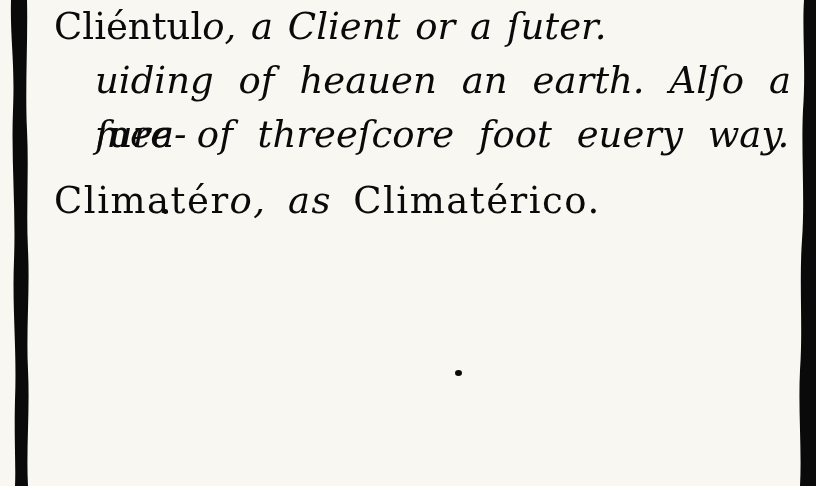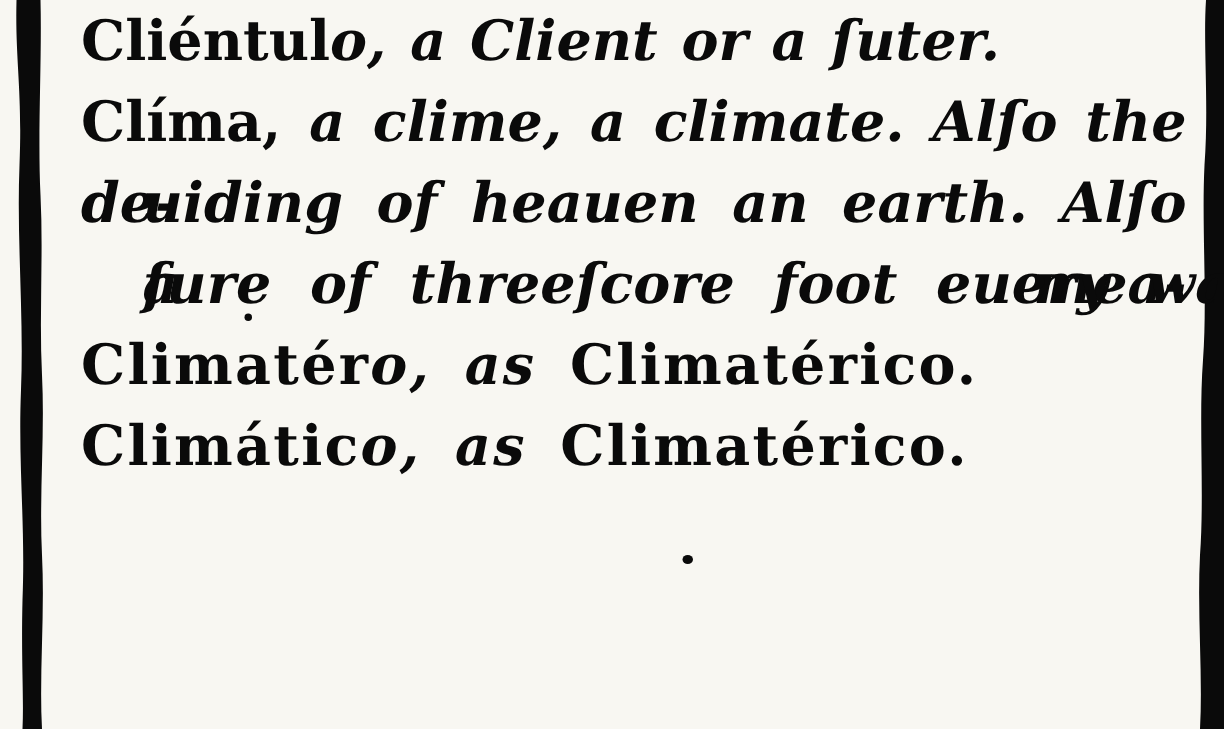--- a/index.html
+++ b/index.html
@@ -6,31 +6,31 @@
   .scan{
     position:relative;width:816px;height:486px;
     background:#f8f7f2;overflow:hidden;
     font-family:"DejaVu Serif", serif;color:#0a0a0a;
   }
   .rule{position:absolute;top:0;}
   .rule-left{left:0;}
   .rule-right{left:786px;}
   .text-col{
     position:absolute;left:54px;top:0;width:737px;
-    font-size:37px;font-weight:bold;line-height:54px;
+    font-size:37px;font-weight:normal;line-height:54px;
     word-spacing:3px;
   }
   .line{height:54px;white-space:nowrap;}
   .just{white-space:normal;text-align:justify;text-align-last:justify;}
   .ind{padding-left:41px;}
   .rm{font-style:normal;}
   .it{font-style:italic;}
   .ws-wide{word-spacing:13px;}
   .sp7{letter-spacing:2px;word-spacing:9px;}
-  .sp8{letter-spacing:1.5px;word-spacing:8px;}
+  .sp8{letter-spacing:1.5px;word-spacing:8px;margin-top:12px;}
   .speck{position:absolute;background:#0a0a0a;border-radius:50%;}
   .s1{left:455px;top:370px;width:7px;height:6px;}
   .s2{left:163px;top:209px;width:5px;height:5px;}
 </style>
 </head>
 <body>
 
 <div class="scan">
 
   <svg class="rule rule-left" width="40" height="486" viewBox="0 0 40 486">
@@ -43,41 +43,35 @@
     <path fill="#0a0a0a" d="M18,0 C16,30 20,70 17,110 C15,150 19,200 16,240
       C13,280 17,330 14,370 C12,410 16,450 14,486 L30,486 L30,0 Z"></path>
   </svg>
 
   <div class="text-col">
 
     <div class="line">
       <span class="rm">Cliéntul</span><span class="it">o, a Client or a ſuter.</span>
     </div>
 
-    <div class="line just">
-      <span class="rm">Clíma,</span><span class="it"> a clime, a climate. Alſo the de-</span>
-    </div>
 
     <div class="line just ind">
       <span class="it">uiding of heauen an earth. Alſo a mea-</span>
     </div>
 
     <div class="line ind ws-wide">
       <span class="it">ſure of threeſcore foot euery way.</span>
     </div>
 
 
 
 
     <div class="line sp8">
       <span class="rm">Climatér</span><span class="it">o, as </span><span class="rm">Climatérico.</span>
     </div>
 
-    <div class="line sp8">
-      <span class="rm">Climátic</span><span class="it">o, as </span><span class="rm">Climatérico.</span>
-    </div>
 
   </div>
 
   <div class="speck s1"></div>
   <div class="speck s2"></div>
 
 </div>
 
 </body></html>

